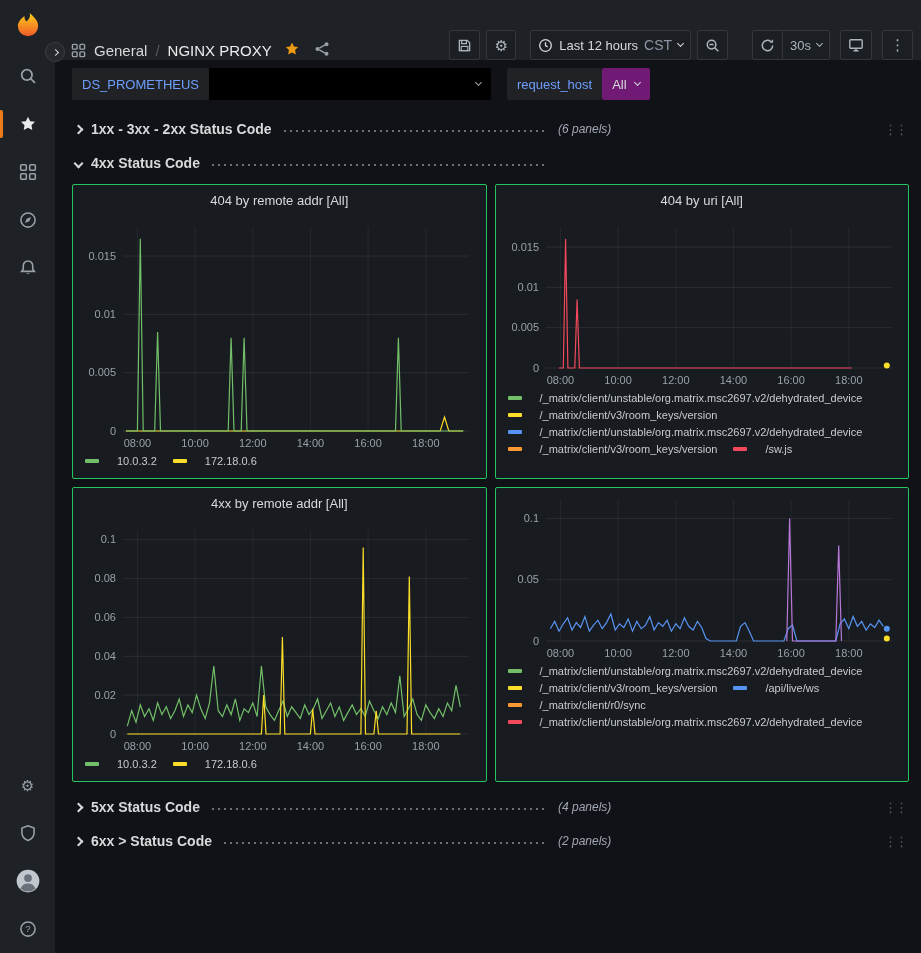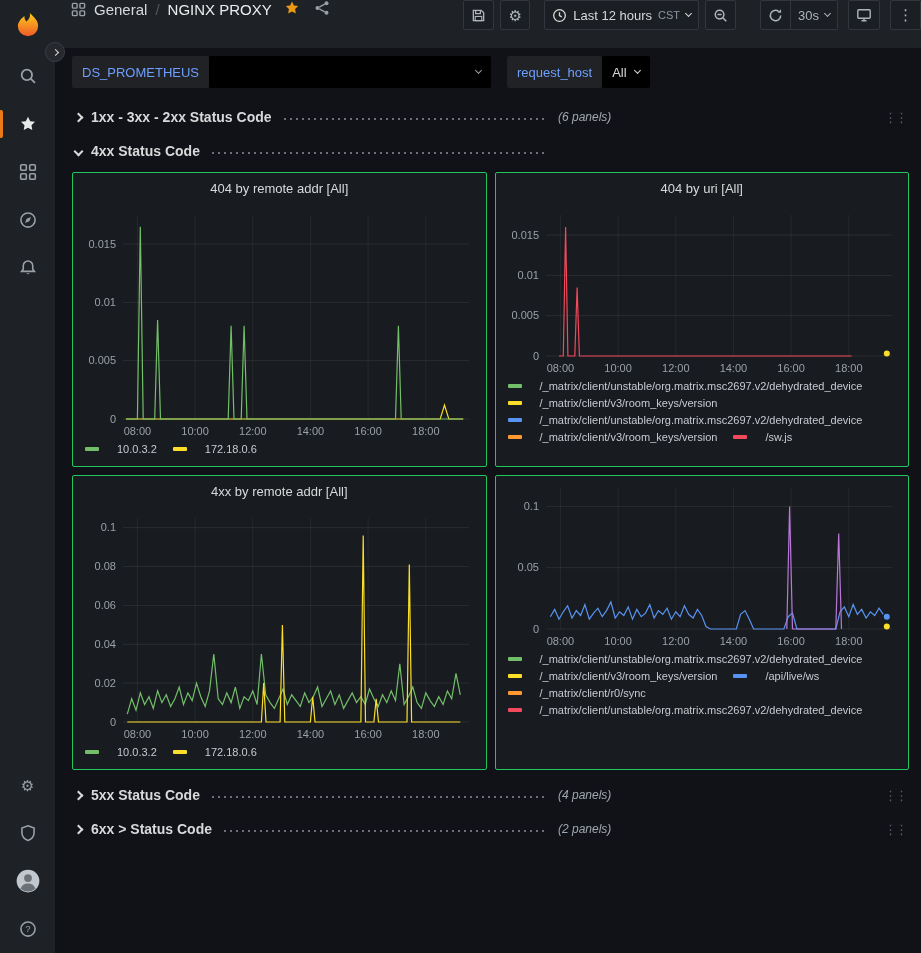--- a/index.html
+++ b/index.html
@@ -13,52 +13,52 @@
   .side-item.active{color:#e9eaeb}
   .side-item.active::before{content:"";position:absolute;left:0;top:10px;bottom:10px;width:3px;background:#eb7b18;border-radius:0 2px 2px 0}
   .side-spacer{flex:1}
   .sidebar-toggle{position:absolute;left:45px;top:42px;width:20px;height:20px;border-radius:50%;background:#26282e;border:1px solid #3a3d44;color:#d8d9da;display:flex;align-items:center;justify-content:center;cursor:pointer;z-index:9}
   .sidebar-toggle .chev{width:5px;height:5px;margin:0;border-color:#d8d9da}
 
   
   .main{position:absolute;left:55px;top:0;right:0;bottom:0;display:flex;flex-direction:column}
 
   
-  .topbar{height:48px;background:#1e2126;display:flex;align-items:flex-start;padding:0 0 0 16px;flex:none}
+  .topbar{height:60px;background:#1e2126;display:flex;align-items:flex-end;padding:0 8px 0 16px;flex:none}
   .tb-left{display:flex;align-items:center;gap:8px;font-size:15px}
   .crumb{cursor:pointer}
   .crumb.folder{color:#d8d9da}
   .crumb.sep{color:#55585e;cursor:default}
   .crumb.title{color:#eceded}
   .star-top{color:#eb9b13;margin-left:4px;cursor:pointer}
   .share-top{color:#9aa0a8;margin-left:6px;cursor:pointer}
   .tb-right{margin-left:auto;display:flex;align-items:center}
   .tb-btn{height:30px;min-width:30px;padding:0 7px;display:inline-flex;align-items:center;justify-content:center;gap:6px;background:#1b1e23;border:1px solid #33363e;border-radius:2px;color:#aeb4bd;font-size:13px;cursor:pointer;font-family:inherit}
   .tb-btn + .tb-btn{margin-left:6px}
   .gap-l{margin-left:14px!important}
   .gap-m{margin-left:10px!important}
   .tb-time{color:#d8d9da}
-  .tz{font-size:11px;color:#8e96a3}
+  .tz{font-size:14px;color:#8e96a3}
   .tb-group{display:flex;margin-left:24px}
   .tb-group .tb-btn{margin-left:0;border-radius:2px 0 0 2px}
   .tb-group .tb-btn + .tb-btn{border-left:none;border-radius:0 2px 2px 0}
   .glyph{font-size:15px;line-height:1}
   .kebab{font-size:15px;letter-spacing:0}
 
   
   .chev{display:inline-block;width:7px;height:7px;border-right:2px solid currentColor;border-bottom:2px solid currentColor}
   .chev.right{transform:rotate(-45deg)}
   .chev.down{transform:rotate(45deg);margin-top:-3px}
   .chev.sm{width:5px;height:5px;border-width:1.5px}
 
   
   .submenu{display:flex;align-items:center;padding:8px 14px 8px 17px;flex:none}
   .var-label{height:32px;display:flex;align-items:center;padding:0 10px;background:#202226;border-radius:2px;color:#6e9fff;font-size:13px;font-weight:500;cursor:pointer}
   .var-value-black{height:32px;width:282px;background:#000;border-radius:2px;display:flex;align-items:center;justify-content:flex-end;padding:0 10px;color:#9aa0a8;cursor:pointer}
-  .var-value{height:32px;display:flex;align-items:center;gap:8px;padding:0 10px;background:#000000;border-radius:2px;color:#d8d9da;font-size:13px;cursor:pointer}
+  .var-value{height:32px;display:flex;align-items:center;gap:8px;padding:0 10px;background:#701a75;border-radius:2px;color:#d8d9da;font-size:13px;cursor:pointer}
 
   
   .dashboard{flex:1;overflow:hidden;padding:2px 12px 0 17px}
   .row-header{height:30px;display:flex;align-items:center;margin:4px 0;cursor:pointer}
   .row-left{display:flex;align-items:center;width:486px}
   .row-left .chev{color:#d8d9da;margin:0 9px 0 3px;flex:none}
   .row-title{font-size:14px;font-weight:700;color:#d8d9da;white-space:nowrap}
   .dots{flex:1;height:4px;margin:4px 10px 0;background-image:radial-gradient(circle,#6c7077 1.2px,transparent 1.4px);background-size:6px 4px;background-repeat:repeat-x}
   .row-count{font-size:12px;font-style:italic;color:#9fa7b3;white-space:nowrap}
   .spacer{flex:1}

